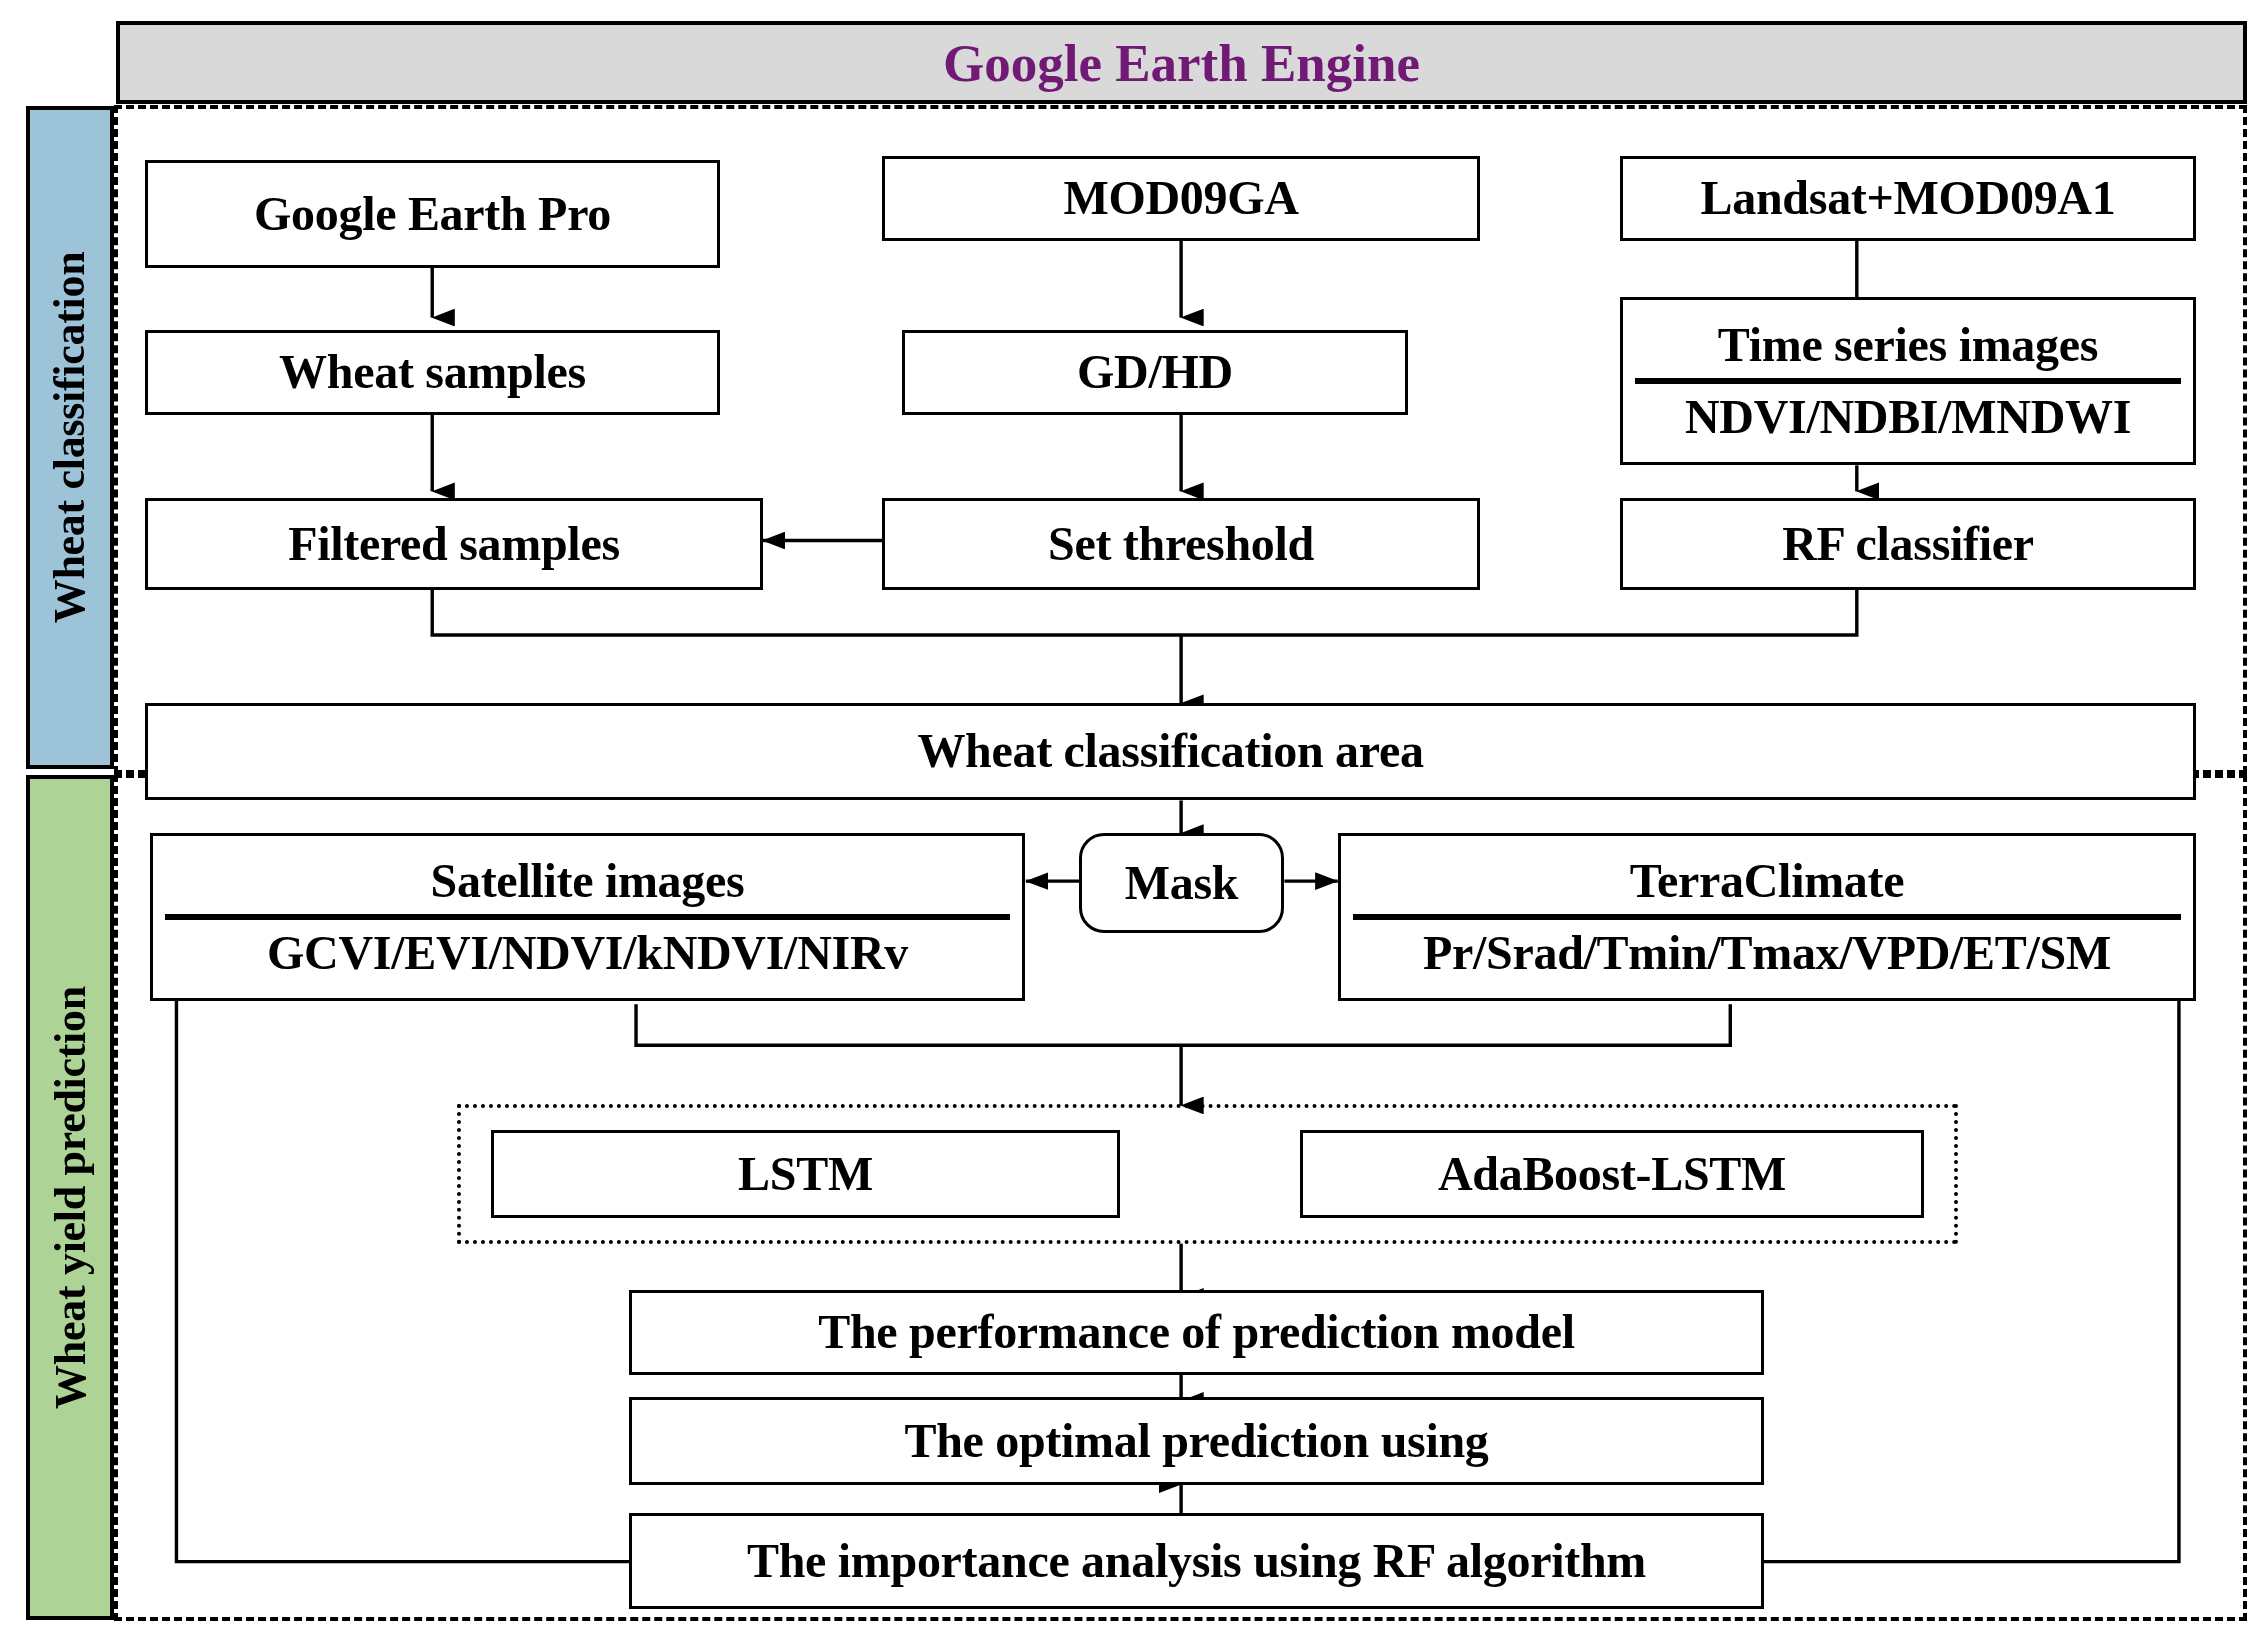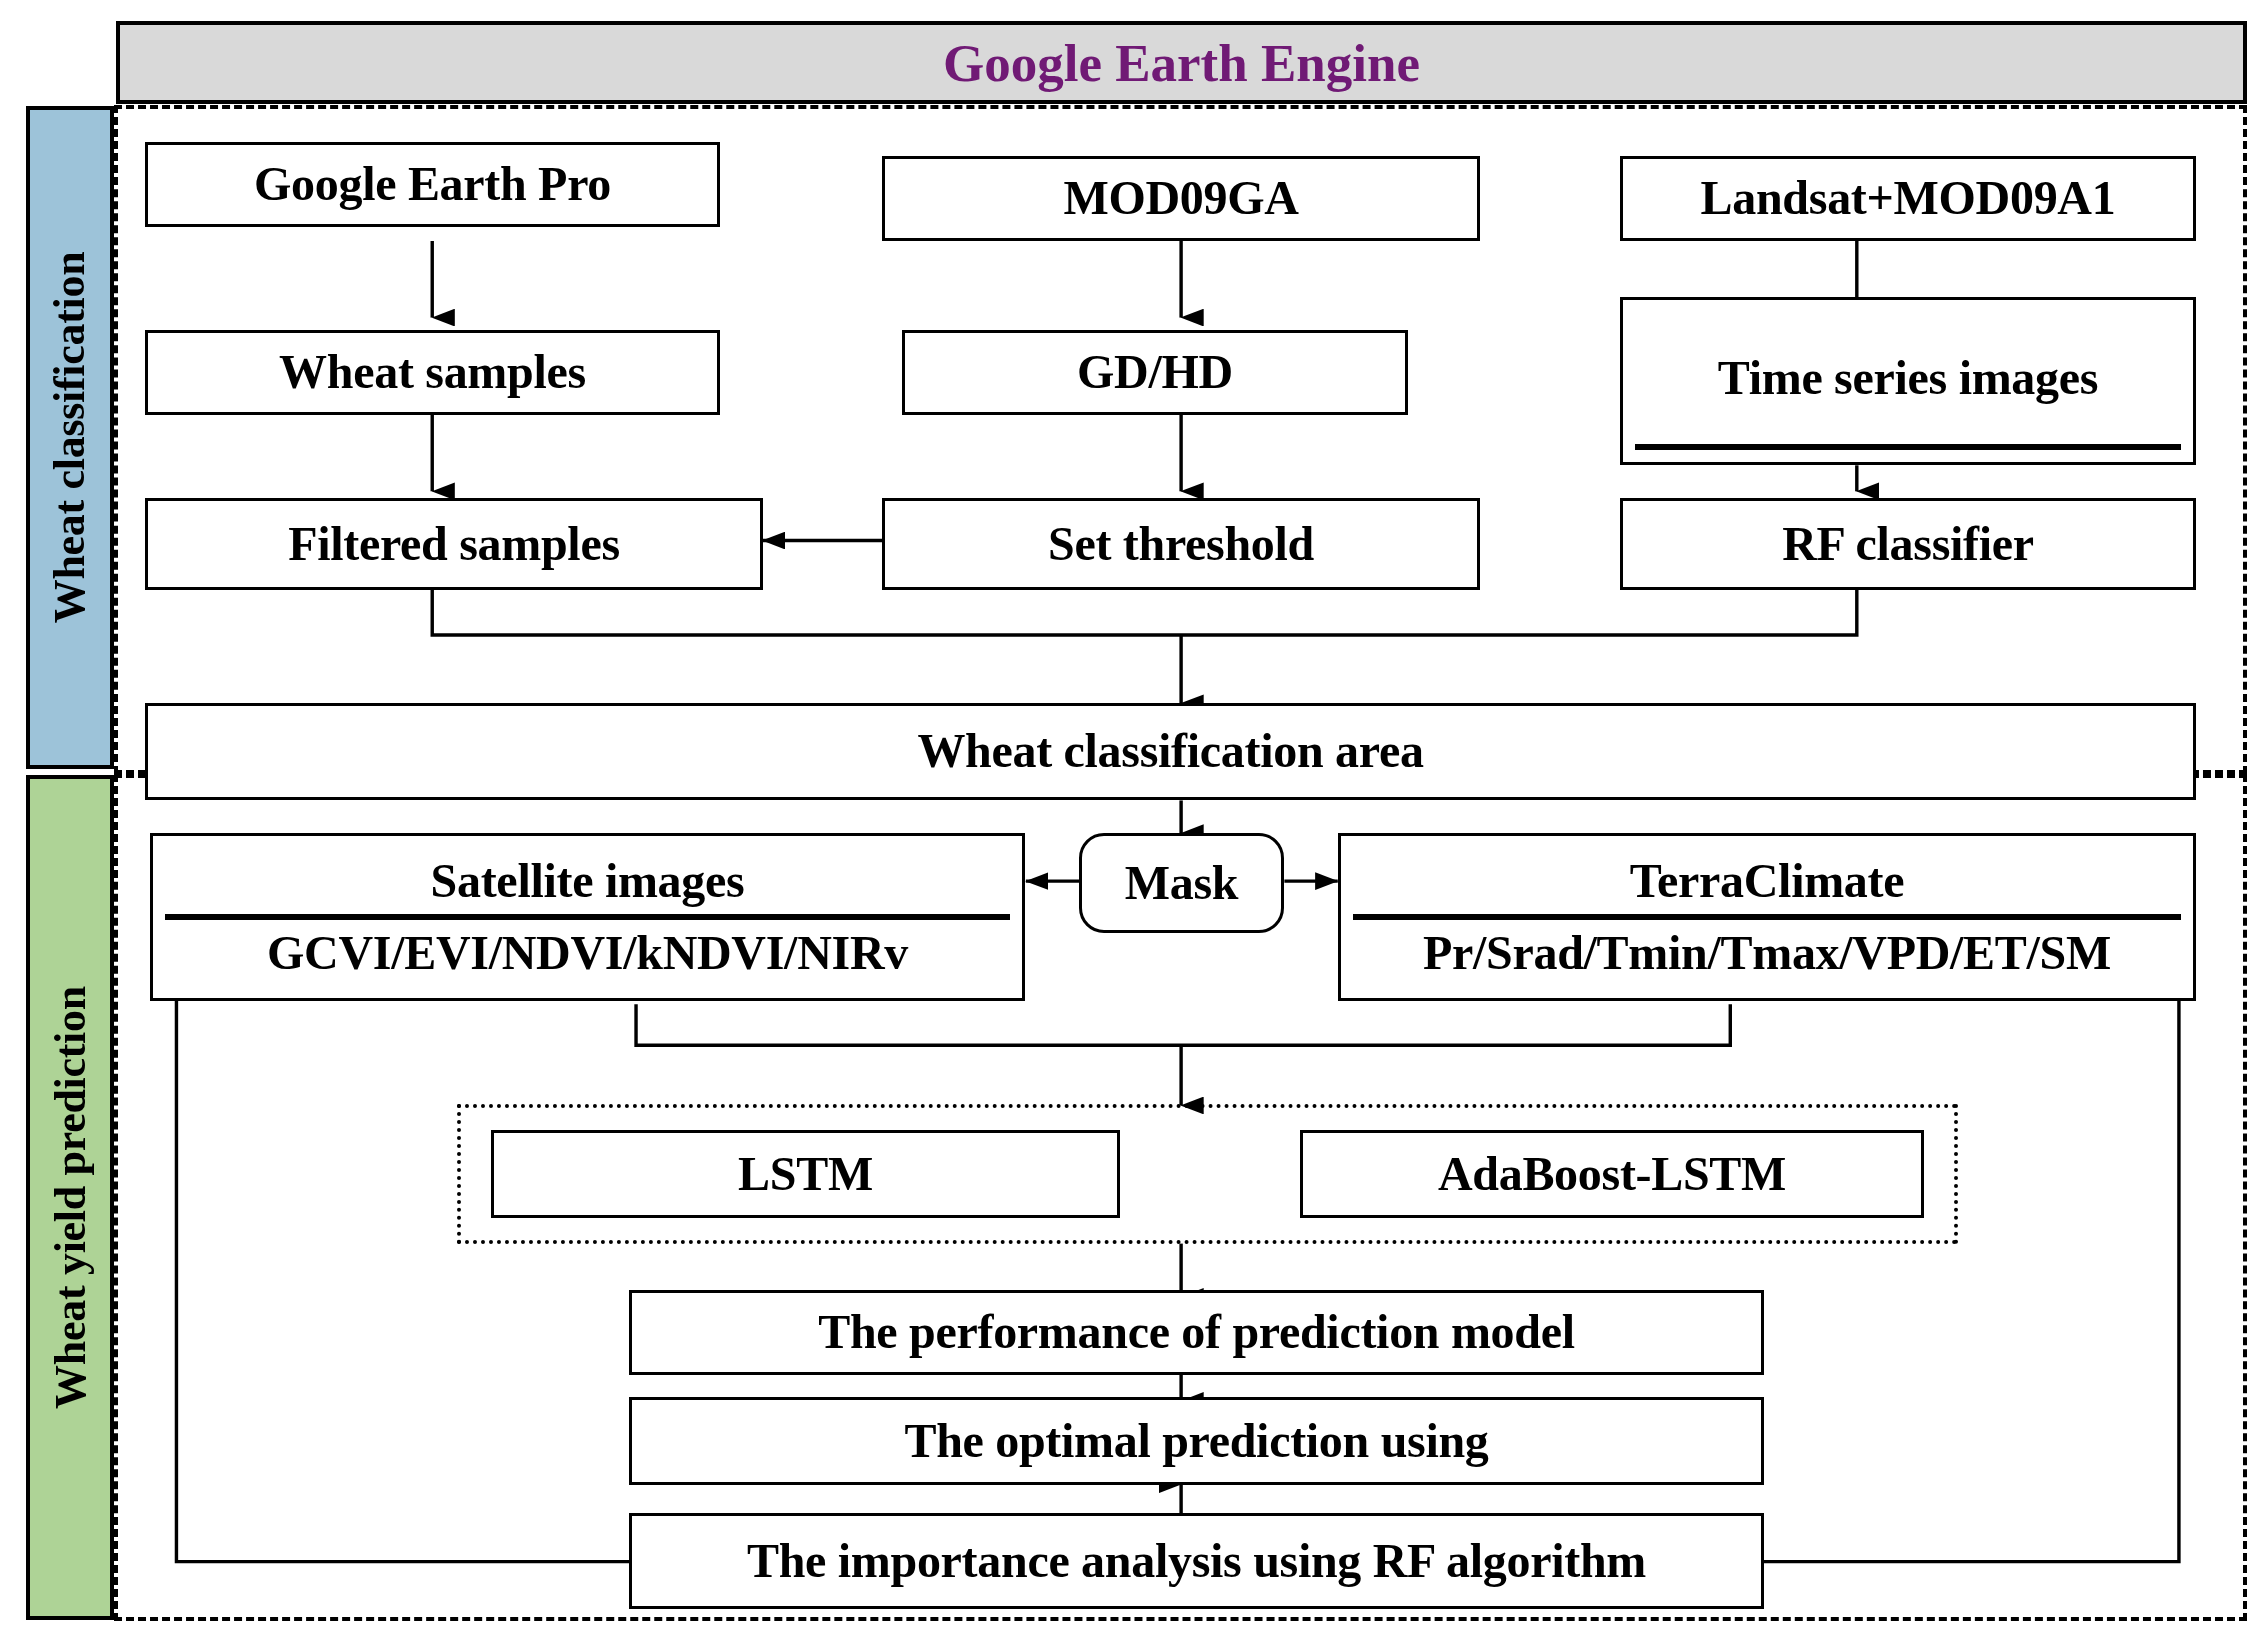--- a/index.html
+++ b/index.html
@@ -147,21 +147,21 @@
   <div class="dash-frame" style="left:114px;top:105px;width:2133px;height:669px;"></div>
   <div class="dash-frame" style="left:114px;top:774px;width:2133px;height:847px;"></div>
 
   <div class="rail blue fs-64" style="left:26px;top:106px;width:88px;height:663px;">
     <span>Wheat classification</span>
   </div>
   <div class="rail green fs-64" style="left:26px;top:775px;width:88px;height:845px;">
     <span>Wheat yield prediction</span>
   </div>
 
-  <div class="node fs-70" style="left:145px;top:142px;width:575px;height:85px;">
+  <div class="node fs-70" style="left:145px;top:160px;width:575px;height:108px;">
     <span>Google Earth Pro</span>
   </div>
 
   <div class="node fs-70" style="left:882px;top:156px;width:598px;height:85px;">
     <span>MOD09GA</span>
   </div>
 
   <div class="node fs-70" style="left:1620px;top:156px;width:576px;height:85px;">
     <span>Landsat+MOD09A1</span>
   </div>
@@ -171,20 +171,23 @@
   </div>
 
   <div class="node fs-70" style="left:882px;top:330px;width:506px;height:85px;margin-left:20px;">
     <span>GD/HD</span>
   </div>
 
   <div class="node split fs-70" style="left:1620px;top:297px;width:576px;height:168px;">
     <div class="half top">
       <span>Time series images</span>
     </div>
+    <div class="half">
+      <span>NDVI/NDBI/MNDWI</span>
+    </div>
   </div>
 
   <div class="node fs-70" style="left:145px;top:498px;width:618px;height:92px;">
     <span>Filtered samples</span>
   </div>
 
   <div class="node fs-70" style="left:882px;top:498px;width:598px;height:92px;">
     <span>Set threshold</span>
   </div>
 

